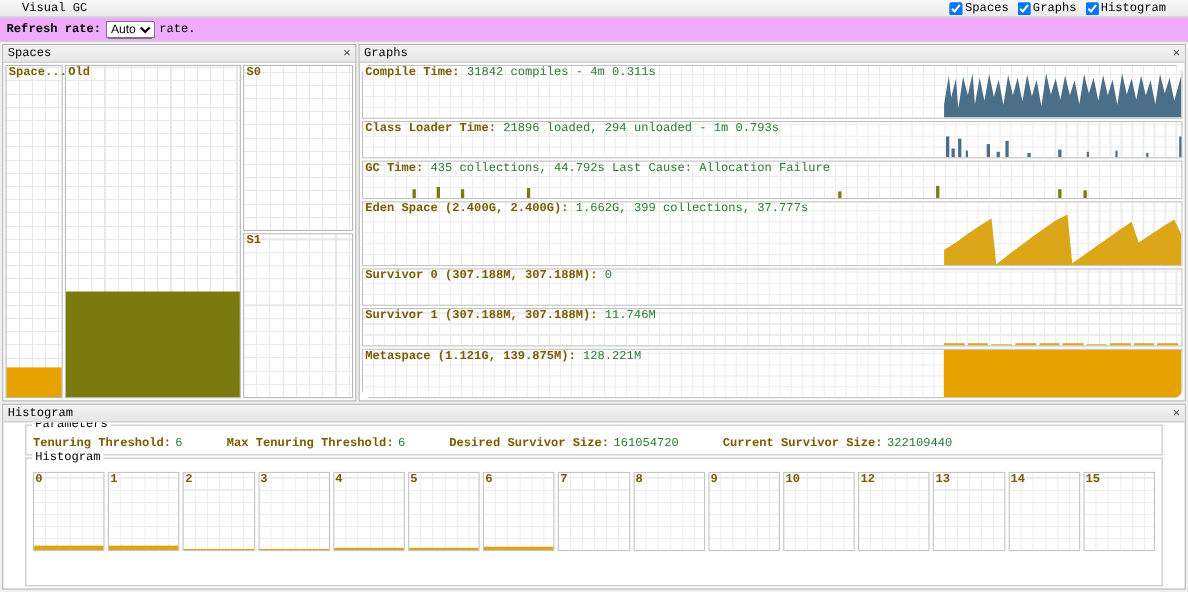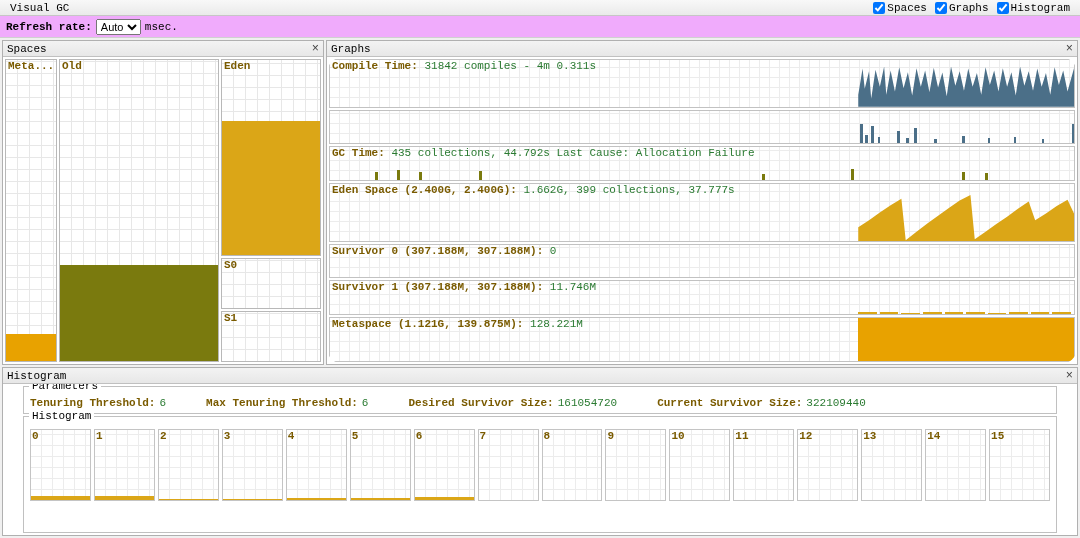--- a/index.html
+++ b/index.html
@@ -11,21 +11,21 @@
   height: 538px;
   overflow: hidden;
   color: #000;
 }
 .titlebar {
   height: 16px;
   background: linear-gradient(#f8f8f8, #eaeaea);
   border-bottom: 1px solid #c6c6c6;
   display: flex;
   align-items: center;
-  padding: 0 10px;
+  padding: 0 20px;
   justify-content: space-between;
 }
 .title { font-size: 11px; }
 .top-checks { display: flex; gap: 8px; font-size: 11px; }
 .top-checks label { display: flex; align-items: center; gap: 2px; cursor: pointer; }
 .top-checks input { width: 12px; height: 12px; }
 .refresh-bar {
   height: 22px;
   background: #f0abfc;
   border-bottom: 1px solid #d0d0d0;
@@ -208,48 +208,44 @@
       <span>Histogram</span>
     </label>
   </div>
 </div>
 
 <div class="refresh-bar">
   <span class="lbl">Refresh rate:</span>
   <select>
     <option>Auto</option>
   </select>
-  <span class="unit">msec.</span>
+  <span class="unit">rate.</span>
 </div>
 
 <div class="panels">
 
   <div class="panel">
     <div class="panel-header">
       <span>Spaces</span>
       <span class="close-x">×</span>
     </div>
     <div class="panel-body spaces-body">
       <div class="sp-col" style="width:52px;">
         <div class="sp-box" style="flex:1">
-          <span class="sp-label">Meta...</span>
+          <span class="sp-label">Space...</span>
           <div class="sp-fill fill-meta" style="height:9%"></div>
         </div>
       </div>
       <div class="sp-col" style="width:160px;">
         <div class="sp-box" style="flex:1">
           <span class="sp-label">Old</span>
           <div class="sp-fill fill-old" style="height:32%"></div>
         </div>
       </div>
       <div class="sp-col" style="flex:1">
-        <div class="sp-box" style="flex:4">
-          <span class="sp-label">Eden</span>
-          <div class="sp-fill fill-eden" style="height:69%"></div>
-        </div>
         <div class="sp-box" style="flex:1">
           <span class="sp-label">S0</span>
         </div>
         <div class="sp-box" style="flex:1">
           <span class="sp-label">S1</span>
         </div>
       </div>
     </div>
   </div>
 
@@ -257,20 +253,21 @@
     <div class="panel-header">
       <span>Graphs</span>
       <span class="close-x">×</span>
     </div>
     <div class="panel-body graphs-body">
       <div class="graph-row" style="flex:1.3">
         <div class="graph-title"><span>Compile Time:</span> <span class="v">31842 compiles - 4m 0.311s</span></div>
         <div class="ctime-fill"></div>
       </div>
       <div class="graph-row" style="flex:0.9">
+        <div class="graph-title"><span>Class Loader Time:</span> <span class="v">21896 loaded, 294 unloaded - 1m 0.793s</span></div>
         <div class="clsload">
           <div class="sp" style="left:1%;height:90%"></div>
             <div class="sp" style="left:3%;height:40%"></div>
           <div class="sp" style="left:6%;height:80%"></div>
             <div class="sp" style="left:9%;height:30%"></div>
           <div class="sp" style="left:18%;height:60%"></div>
             <div class="sp" style="left:22%;height:25%"></div>
           <div class="sp" style="left:26%;height:70%"></div>
             <div class="sp" style="left:35%;height:20%"></div>
           <div class="sp" style="left:48%;height:35%"></div>
@@ -374,23 +371,20 @@
             <div class="hist-cell">
               <span class="num">8</span>
             </div>
             <div class="hist-cell">
               <span class="num">9</span>
             </div>
             <div class="hist-cell">
               <span class="num">10</span>
             </div>
             <div class="hist-cell">
-              <span class="num">11</span>
-            </div>
-            <div class="hist-cell">
               <span class="num">12</span>
             </div>
             <div class="hist-cell">
               <span class="num">13</span>
             </div>
             <div class="hist-cell">
               <span class="num">14</span>
             </div>
             <div class="hist-cell">
               <span class="num">15</span>

